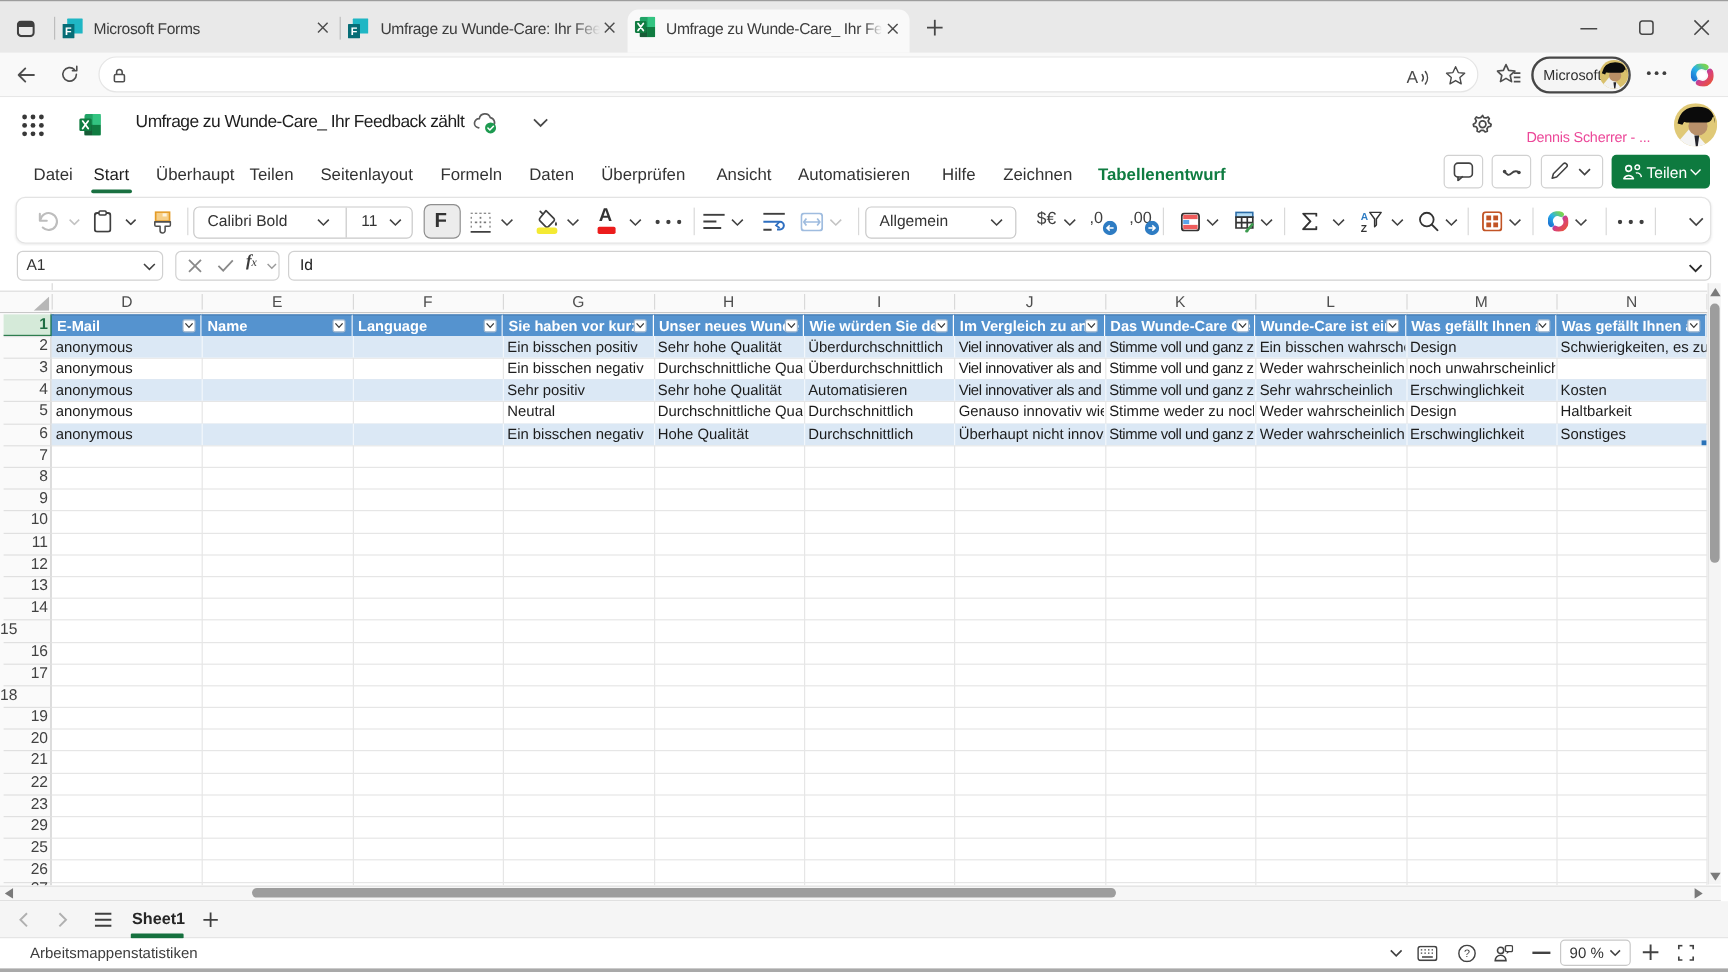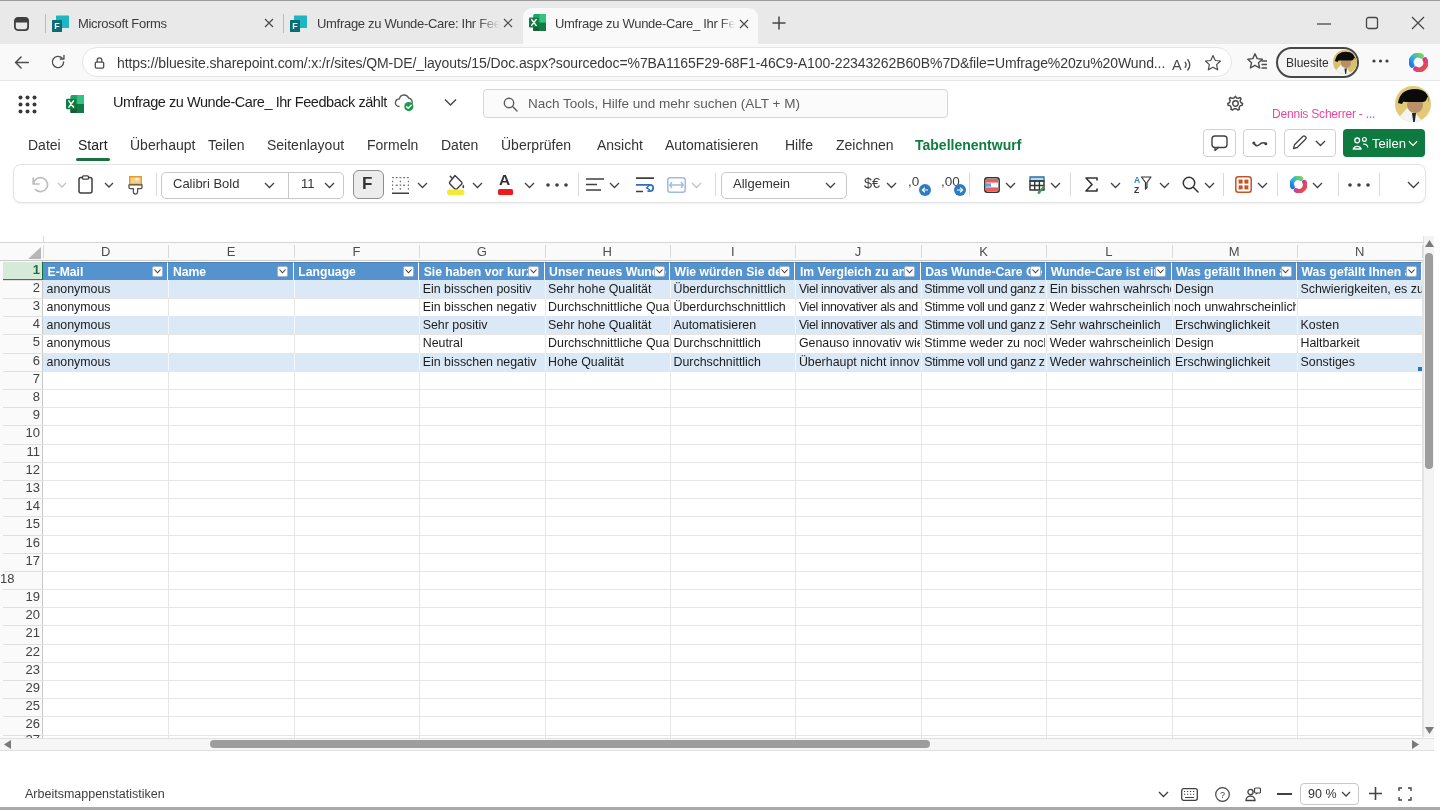--- a/index.html
+++ b/index.html
@@ -132,40 +132,39 @@
     <svg class="abs" style="left:50px;top:10px" width="16" height="16" viewBox="0 0 19 19">
       <path d="M16.2 9.5 a6.7 6.7 0 1 1 -1.9-4.7" fill="none" stroke="#4e4e4e" stroke-width="1.6" stroke-linecap="round"></path>
       <path d="M16.6 1.6 L16.6 5.9 L12.3 5.9" fill="none" stroke="#4e4e4e" stroke-width="1.6" stroke-linecap="round" stroke-linejoin="round"></path>
     </svg>
     <div id="urlpill">
 
       <svg class="abs" style="left:10px;top:8px" width="13" height="14" viewBox="0 0 14 14">
         <rect x="2.5" y="6" width="9" height="6.5" rx="1.2" fill="none" stroke="#4e4e4e" stroke-width="1.4"></rect>
         <path d="M4.5 6 V4 a2.5 2.5 0 0 1 5 0 V6" fill="none" stroke="#4e4e4e" stroke-width="1.4"></path>
       </svg>
-      <div class="abs" style="left:34px;top:7px;font-size:14px;letter-spacing:-0.1px;color:#3a3a3a;white-space:nowrap">https://bluesite.sharepoint.com/:x:/r/sites/QM-DE/_layouts/15/Doc.aspx?sourcedoc=%7BA1165F29-68F1-46C9-A100-22343262B60B%7D&amp;file=Umfrage%20zu%20Wund...</div>
 
       <svg class="abs" style="left:1089px;top:7px" width="21" height="18" viewBox="0 0 21 18">
         <text x="0" y="14.5" font-size="14.5" fill="#4a4a4a" font-family="Liberation Sans">A</text>
         <path d="M13.2 7.2 a4.6 4.6 0 0 1 0 5.2" fill="none" stroke="#4a4a4a" stroke-width="1.3" stroke-linecap="round"></path>
         <path d="M15.8 4.6 a8.6 8.6 0 0 1 0 10.4" fill="none" stroke="#4a4a4a" stroke-width="1.3" stroke-linecap="round"></path>
       </svg>
 
       <svg class="abs" style="left:1121px;top:6px" width="18" height="18" viewBox="0 0 20 20">
         <path d="M10 1.8 L12.5 7.2 L18.4 7.8 L14 11.8 L15.2 17.6 L10 14.6 L4.8 17.6 L6 11.8 L1.6 7.8 L7.5 7.2 Z" fill="none" stroke="#4a4a4a" stroke-width="1.3" stroke-linejoin="round"></path>
       </svg>
     </div>
 
     <svg class="abs" style="left:1247px;top:8px" width="21" height="20" viewBox="0 0 21 20">
       <path d="M8 1.8 L10.2 6.6 L15.4 7.2 L11.5 10.8 L12.6 16 L8 13.3 L3.4 16 L4.5 10.8 L0.8 7.2 L5.8 6.6 Z" fill="none" stroke="#4e4e4e" stroke-width="1.4" stroke-linejoin="round"></path>
       <path d="M14.5 9 H20 M14.5 12.5 H20 M14.5 16 H20" stroke="#4e4e4e" stroke-width="1.5"></path>
     </svg>
 
     <div class="abs" style="left:1276px;top:3px;width:83px;height:31px;border:2px solid #474747;border-radius:16px;background:#f5f5f5"></div>
-    <div class="abs" style="left:1286px;top:12px;font-size:12px;color:#2f2f2f">Bluesite</div>
+    <div class="abs" style="left:1286px;top:12px;font-size:12px;color:#2f2f2f">Microsoft</div>
     <svg class="abs" style="left:1333px;top:6px" width="24" height="24" viewBox="0 0 26 26">
       <defs>
           <clipPath id="avclip1">
             <circle cx="13" cy="13" r="13"></circle>
           </clipPath>
         </defs>
       <g clip-path="url(#avclip1)">
         <rect width="26" height="26" fill="#d9c06c"></rect>
         <path d="M0 26 L10 14 L20 26 Z" fill="#f2f2f2"></path>
         <circle cx="14" cy="14" r="5.5" fill="#b98f66"></circle>
@@ -227,27 +226,20 @@
     <div class="abs" style="left:113px;top:13px;font-size:14.5px;letter-spacing:-0.45px;color:#1d1d1d">Umfrage zu Wunde-Care_ Ihr Feedback zählt</div>
 
     <svg class="abs" style="left:394px;top:13px" width="22" height="18" viewBox="0 0 22 18">
       <path d="M5 12.5 a3.8 3.8 0 0 1 0.4-7.6 a4.8 4.8 0 0 1 9.2-0.9 a4.2 4.2 0 0 1 2.4 7" fill="none" stroke="#5c5c5c" stroke-width="1.4" stroke-linecap="round"></path>
       <circle cx="14.8" cy="12.6" r="4.6" fill="#1d9a50"></circle>
       <path d="M12.6 12.7 L14.2 14.3 L17.2 11.2" fill="none" stroke="#fff" stroke-width="1.3" stroke-linecap="round" stroke-linejoin="round"></path>
     </svg>
     <svg class="abs" style="left:444px;top:17px" width="13" height="9" viewBox="0 0 13 9">
         <path d="M1 1.5 L6.5 7 L12 1.5" fill="none" stroke="#4a4a4a" stroke-width="1.5"></path>
       </svg>
-    <div id="searchbox">
-      <svg class="abs" style="left:19px;top:7px" width="15" height="15" viewBox="0 0 15 15">
-        <circle cx="6" cy="6" r="4.7" fill="none" stroke="#5b5b5b" stroke-width="1.4"></circle>
-        <path d="M9.6 9.6 L14 14" stroke="#5b5b5b" stroke-width="1.4" stroke-linecap="round"></path>
-      </svg>
-      <div class="abs" style="left:44px;top:6px;font-size:13.5px;color:#5d5d5d">Nach Tools, Hilfe und mehr suchen (ALT + M)</div>
-    </div>
 
     <svg class="abs" style="left:1226px;top:13px" width="19" height="19" viewBox="0 0 24 24">
       <path fill="none" stroke="#4a4a4a" stroke-width="1.8" d="M12 8.5 a3.5 3.5 0 1 0 0 7 a3.5 3.5 0 0 0 0-7 Z"></path>
       <path fill="none" stroke="#4a4a4a" stroke-width="1.8" d="M12 2.8 l1.2 2.2 2.5 0.4 2-1 1.4 1.9-1.3 2.2 1 2.3 2.2 1.2-0.5 2.3-2.5 0.4-1.4 2.1 0.4 2.5-2.2 0.9-1.9-1.6h-2.6l-1.9 1.6-2.2-0.9 0.4-2.5-1.4-2.1-2.5-0.4-0.5-2.3 2.2-1.2 1-2.3-1.3-2.2 1.4-1.9 2 1 2.5-0.4 Z" stroke-linejoin="round"></path>
     </svg>
     <div class="abs" style="left:1272px;top:26px;font-size:12px;letter-spacing:-0.2px;color:#ec4899">Dennis Scherrer - ...</div>
     <svg class="abs" style="left:1395px;top:5px" width="36" height="36" viewBox="0 0 36 36">
       <defs>
           <clipPath id="avclip2">
             <circle cx="18" cy="18" r="18"></circle>
@@ -523,20 +515,43 @@
           <circle cx="20" cy="2" r="1.8" fill="#3f3f3f"></circle>
     </svg>
     <div class="tsep" style="left:1365px"></div>
 
     <svg class="abs" style="left:1393px;top:16px" width="13" height="8" viewBox="0 0 13 8">
           <path d="M1 1 L6.5 6.5 L12 1" fill="none" stroke="#424242" stroke-width="1.4"></path>
         </svg>
   </div>
     </div>
 
+  <div id="fbar">
+    <div class="fbox" style="left:14px;width:122px"></div>
+    <div class="abs" style="left:22px;top:8px;font-size:13px;color:#333">A1</div>
+    <svg class="abs" style="left:119px;top:14px" width="11" height="7" viewBox="0 0 11 7">
+        <path d="M1 1 L5.5 5.5 L10 1" fill="none" stroke="#424242" stroke-width="1.3"></path>
+      </svg>
+    <div class="fbox" style="left:146px;width:87px"></div>
+    <svg class="abs" style="left:156px;top:10px" width="13" height="13" viewBox="0 0 13 13">
+        <path d="M1.5 1.5 L11.5 11.5 M11.5 1.5 L1.5 11.5" stroke="#8a8a8a" stroke-width="1.5"></path>
+      </svg>
+    <svg class="abs" style="left:181px;top:11px" width="14" height="11" viewBox="0 0 14 11">
+        <path d="M1 5.5 L5 9.5 L13 1" fill="none" stroke="#8a8a8a" stroke-width="1.5"></path>
+      </svg>
+    <div class="abs" style="left:205px;top:6px;font-size:14px;font-style:italic;color:#3c3c3c;font-family:'Liberation Serif',serif"><b>f</b><span style="font-size:10px">x</span></div>
+    <svg class="abs" style="left:222px;top:14px" width="9" height="6" viewBox="0 0 9 6">
+        <path d="M1 1 L4.5 4.5 L8 1" fill="none" stroke="#9a9a9a" stroke-width="1.2"></path>
+      </svg>
+    <div class="fbox" style="left:240px;width:1186px"></div>
+    <div class="abs" style="left:250px;top:8px;font-size:13px;color:#222">Id</div>
+    <svg class="abs" style="left:1407px;top:15px" width="12" height="8" viewBox="0 0 12 8">
+        <path d="M1 1 L6 6 L11 1" fill="none" stroke="#2c2c2c" stroke-width="1.5"></path>
+      </svg>
+  </div>
 
   <div class="abs" style="left:43px;top:236px;width:1px;height:6px;background:#d9d9d9"></div>
 
   <div id="grid">
 
     <div id="colhead"></div>
     <div id="rowhead"></div>
     <div class="colL" style="left:43.0px;width:125.4px">D</div>
 <div class="colL" style="left:168.4px;width:125.4px">E</div>
 <div class="colL" style="left:293.8px;width:125.4px">F</div>
@@ -609,21 +624,21 @@
 <div class="gridrow-line" style="top:237.9px"></div>
 <div class="rnum" style="top:219.7px;left:0;width:40px;text-align:right">12</div>
 <div class="abs" style="left:3px;top:237.9px;width:40px;height:1px;background:#e0e0e0"></div>
 <div class="gridrow-line" style="top:256.1px"></div>
 <div class="rnum" style="top:237.9px;left:0;width:40px;text-align:right">13</div>
 <div class="abs" style="left:3px;top:256.1px;width:40px;height:1px;background:#e0e0e0"></div>
 <div class="gridrow-line" style="top:274.3px"></div>
 <div class="rnum" style="top:256.1px;left:0;width:40px;text-align:right">14</div>
 <div class="abs" style="left:3px;top:274.3px;width:40px;height:1px;background:#e0e0e0"></div>
 <div class="gridrow-line" style="top:292.5px"></div>
-<div class="rnum" style="top:274.3px;left:0;width:40px;text-align:right">15</div>
+<div class="rnum" style="top:274.3px;left:0;width:40px;text-align:left">15</div>
 <div class="abs" style="left:3px;top:292.5px;width:40px;height:1px;background:#e0e0e0"></div>
 <div class="gridrow-line" style="top:310.6px"></div>
 <div class="rnum" style="top:292.5px;left:0;width:40px;text-align:right">16</div>
 <div class="abs" style="left:3px;top:310.6px;width:40px;height:1px;background:#e0e0e0"></div>
 <div class="gridrow-line" style="top:328.8px"></div>
 <div class="rnum" style="top:310.6px;left:0;width:40px;text-align:right">17</div>
 <div class="abs" style="left:3px;top:328.8px;width:40px;height:1px;background:#e0e0e0"></div>
 <div class="gridrow-line" style="top:347.0px"></div>
 <div class="rnum" style="top:328.8px;left:0;width:40px;">18</div>
 <div class="abs" style="left:3px;top:347.0px;width:40px;height:1px;background:#e0e0e0"></div>
@@ -803,20 +818,36 @@
   <div id="hscroll">
     <svg class="abs" style="left:4px;top:1px" width="7" height="9" viewBox="0 0 7 9">
         <path d="M0 4.5 L7 0 L7 9 Z" fill="#7a7a7a"></path>
       </svg>
     <div class="abs" style="left:210px;top:1px;width:720px;height:8px;background:#9d9d9d;border-radius:4px"></div>
     <svg class="abs" style="left:1412px;top:1px" width="7" height="9" viewBox="0 0 7 9">
         <path d="M7 4.5 L0 0 L0 9 Z" fill="#7a7a7a"></path>
       </svg>
   </div>
 
+  <div id="sheetbar">
+    <svg class="abs" style="left:15px;top:9px" width="9" height="13" viewBox="0 0 9 13">
+        <path d="M7.5 1 L2 6.5 L7.5 12" fill="none" stroke="#b0b0b0" stroke-width="1.6"></path>
+      </svg>
+    <svg class="abs" style="left:48px;top:9px" width="9" height="13" viewBox="0 0 9 13">
+        <path d="M1.5 1 L7 6.5 L1.5 12" fill="none" stroke="#b0b0b0" stroke-width="1.6"></path>
+      </svg>
+    <svg class="abs" style="left:79px;top:9px" width="14" height="13" viewBox="0 0 14 13">
+        <path d="M0 1.5 H14 M0 6.5 H14 M0 11.5 H14" stroke="#3f3f3f" stroke-width="1.7"></path>
+      </svg>
+    <div class="abs" style="left:110px;top:7px;font-size:13.5px;font-weight:bold;color:#262626">Sheet1</div>
+    <div class="abs" style="left:109px;top:27px;width:44px;height:4px;background:#15703e;border-radius:1px"></div>
+    <svg class="abs" style="left:169px;top:9px" width="13" height="13" viewBox="0 0 13 13">
+        <path d="M6.5 0.5 V12.5 M0.5 6.5 H12.5" stroke="#3f3f3f" stroke-width="1.5"></path>
+      </svg>
+  </div>
   <div id="statusbar">
     <div class="abs" style="left:25px;top:5px;font-size:12.5px;color:#3d3d3d">Arbeitsmappenstatistiken</div>
     <svg class="abs" style="left:1158px;top:9px" width="11" height="7" viewBox="0 0 11 7">
         <path d="M1 1 L5.5 5.5 L10 1" fill="none" stroke="#424242" stroke-width="1.4"></path>
       </svg>
 
     <svg class="abs" style="left:1181px;top:6px" width="17" height="13" viewBox="0 0 17 13">
       <rect x="0.7" y="0.7" width="15.6" height="11.6" rx="2" fill="none" stroke="#424242" stroke-width="1.3"></rect>
       <path d="M3 3.5 H4.2 M6 3.5 H7.2 M9 3.5 H10.2 M12 3.5 H13.2 M3 6.2 H4.2 M6 6.2 H7.2 M9 6.2 H10.2 M12 6.2 H13.2 M4 9.5 H13" stroke="#424242" stroke-width="1.1"></path>
     </svg>

